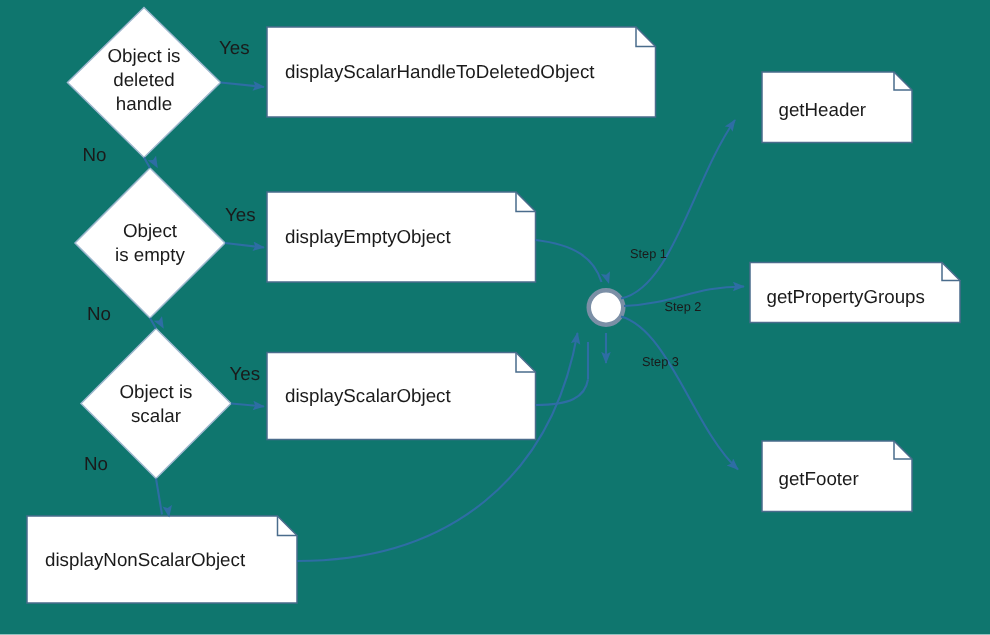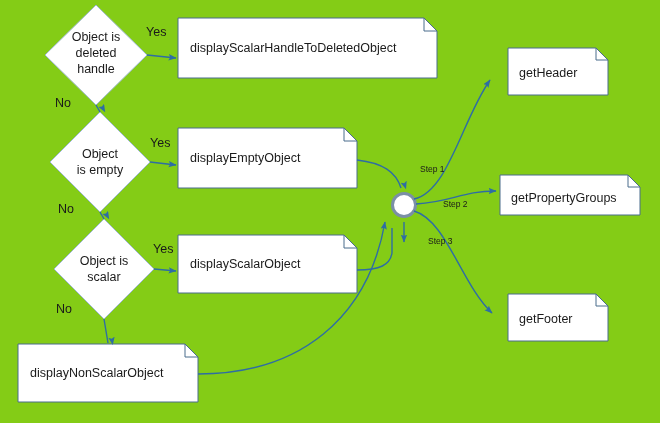--- a/index.html
+++ b/index.html
@@ -4,21 +4,21 @@
 <style>
   html, body {
     margin: 0;
     padding: 0;
     background: #ffffff;
   }
   #canvas {
     position: relative;
     width: 660px;
     height: 423px;
-    background: #84cc16;
+    background: #0f766e;
     overflow: hidden;
     font-family: "Liberation Sans", sans-serif;
   }
   #diagram-svg {
     position: absolute;
     left: 0;
     top: 0;
     width: 660px;
     height: 423px;
   }

